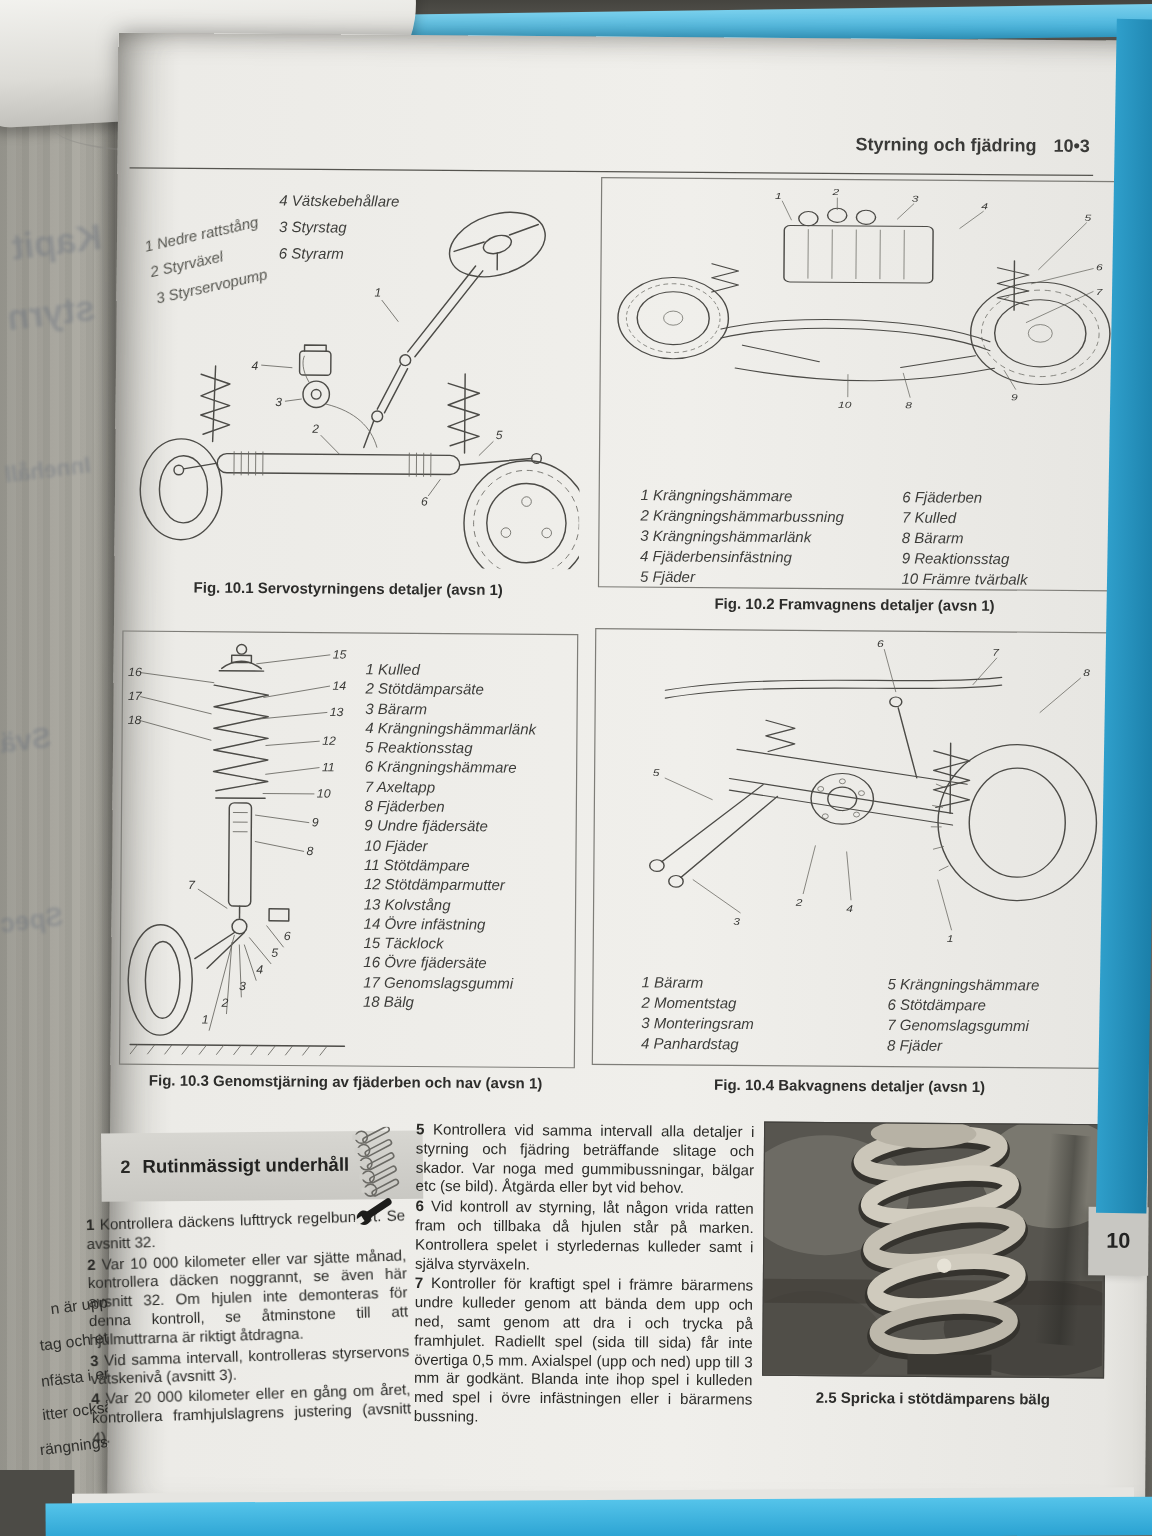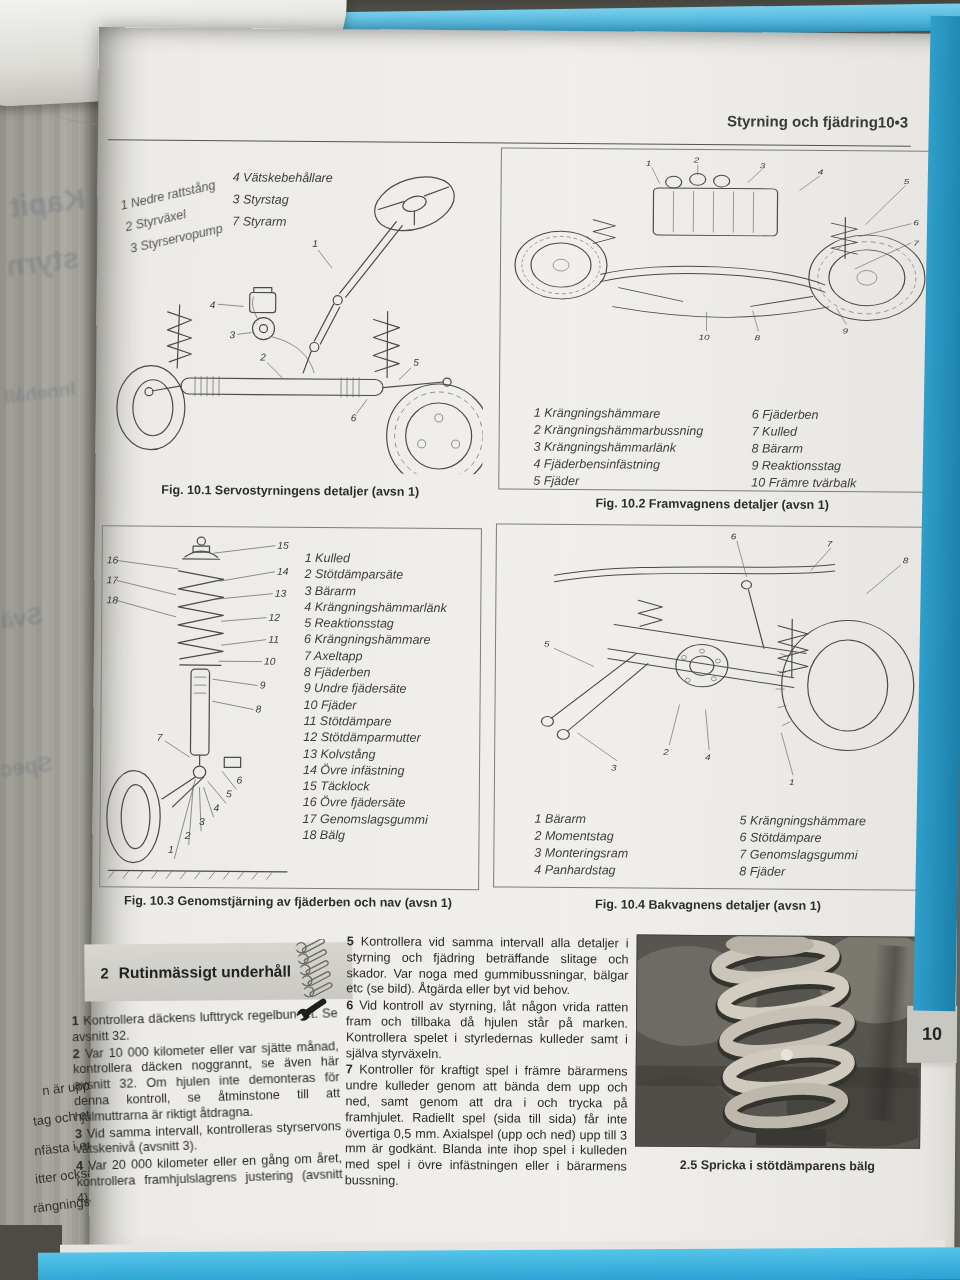--- a/index.html
+++ b/index.html
@@ -33,30 +33,30 @@
     background:linear-gradient(180deg,#fafaf7,#dddcd7 70%,#c2c1bc);border-radius:0 0 90px 30px;z-index:3;
     box-shadow:0 6px 10px rgba(0,0,0,.25);}
   .tl-curl{position:absolute;left:40px;top:52px;width:270px;height:70px;transform:rotate(-6deg);
     border-bottom:2px solid #8f8e89;border-radius:50%;opacity:.55;z-index:4;}
   
   .page{position:absolute;left:95px;top:30px;width:865px;height:1224px;transform:rotate(.45deg);transform-origin:40% 40%;
     background:linear-gradient(90deg,#d9d8d3 0,#ecebe7 6%,#f0efeb 55%,#e7e6e2 96%,#dcdbd6 100%);
     box-shadow:inset 26px 0 34px -20px rgba(60,58,52,.55),inset 0 16px 22px -16px rgba(70,68,62,.5),0 0 18px rgba(0,0,0,.35);
     z-index:4;}
   .hdr{position:absolute;top:80px;right:55px;font-size:15px;font-weight:bold;color:#3a3a38;}
-  .hdr .pg{margin-left:0;}
+  .hdr .pg{margin-left:14px;}
   .toprule{position:absolute;left:10px;right:52px;top:112px;border-top:1.5px solid #55544f;}
   .panel{position:absolute;}
   .boxed{border:1px solid #7e7d78;}
   .figcap{position:absolute;font-size:12.5px;font-weight:bold;color:#2d2d2b;text-align:center;}
   .lbl{font-style:italic;font-size:12.5px;color:#3d3d3a;white-space:nowrap;}
   .lbl div{line-height:17px;}
   .fig1-l1{position:absolute;left:12px;top:34px;transform:rotate(-13deg);filter:blur(.4px);color:#55554f;}
   .fig1-l1 div{line-height:22px;}
-  .fig1-l2{position:absolute;left:120px;top:16px;}
+  .fig1-l2{position:absolute;left:120px;top:6px;}
   .fig1-l2 div{line-height:22px;}
   .cols2{position:absolute;display:flex;}
   .cols2 .c{width:50%;}
   .fig3-list{position:absolute;left:202px;top:22px;}
   .fig3-list div{line-height:16.3px;}
   svg.draw{position:absolute;inset:0;width:100%;height:100%;}
   svg .ln{stroke:#4c4b47;stroke-width:1.2;fill:none;stroke-linecap:round;stroke-linejoin:round;}
   svg .thin{stroke:#66655f;stroke-width:.7;fill:none;}
   svg .num{font-size:10px;font-style:italic;fill:#393936;font-family:"Liberation Sans",sans-serif;}
   
@@ -156,21 +156,21 @@
           <text class="num" x="240" y="270">6</text>
       </svg>
       <div class="lbl fig1-l1">
         <div>1 Nedre rattstång</div>
         <div>2 Styrväxel</div>
         <div>3 Styrservopump</div>
       </div>
       <div class="lbl fig1-l2">
         <div>4 Vätskebehållare</div>
         <div>3 Styrstag</div>
-        <div>7 Styrarm</div>
+        <div>6 Styrarm</div>
       </div>
     </div>
     <div class="figcap" style="left:0;top:455px;width:390px;">Fig. 10.1 Servostyrningens detaljer (avsn 1)</div>
 
     <div class="panel boxed" style="left:403px;top:117px;width:428px;height:340px;">
       <svg class="draw" viewBox="0 0 428 340" style="height:250px;" preserveAspectRatio="none">
         <circle class="ln" cx="60" cy="158" r="46"></circle>
           <circle class="ln" cx="60" cy="158" r="30"></circle>
           <circle class="thin" cx="60" cy="158" r="39" stroke-dasharray="4 3"></circle>
           <circle class="thin" cx="60" cy="158" r="8"></circle>

